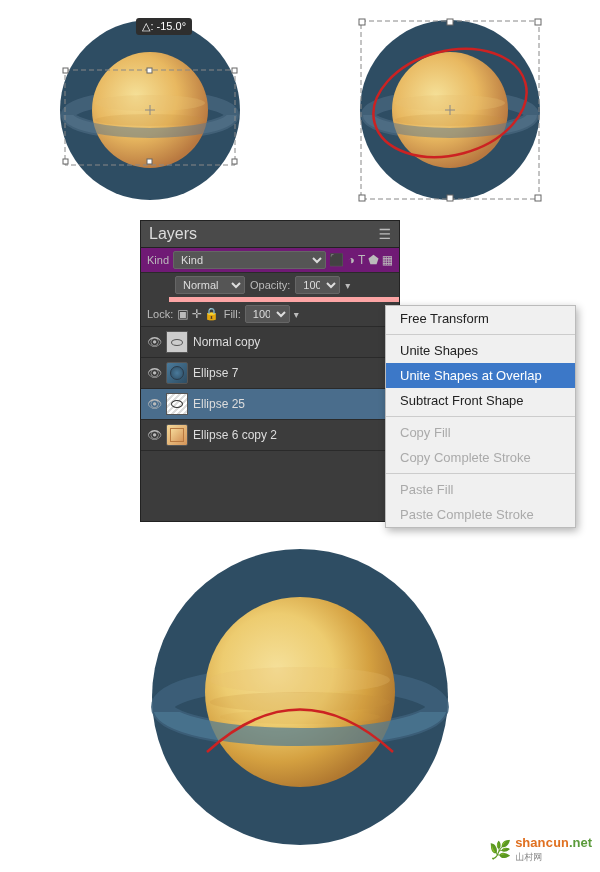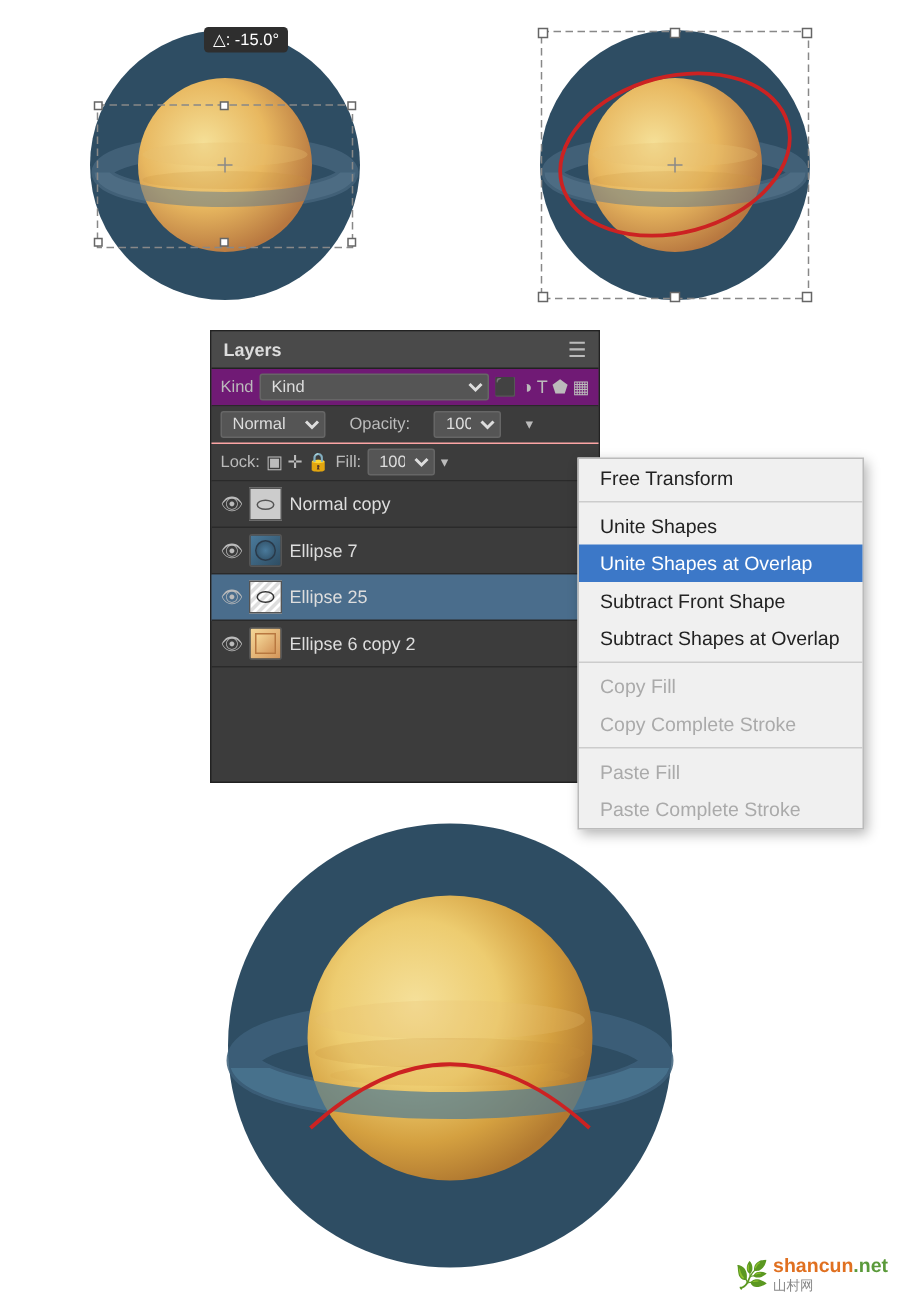--- a/index.html
+++ b/index.html
@@ -64,22 +64,22 @@
     .layers-title-bar {
       background: #4a4a4a;
       padding: 4px 8px;
       display: flex;
       align-items: center;
       justify-content: space-between;
       border-bottom: 1px solid #222;
     }
     .layers-title {
       color: #ddd;
-      font-size: 12px;
-      font-weight: bold;
+      font-size: 16px;
+      font-weight: normal;
     }
     .layers-menu-icon {
       color: #bbb;
       font-size: 14px;
       cursor: pointer;
     }
     .layers-toolbar {
       display: flex;
       align-items: center;
       padding: 3px 6px;
@@ -104,24 +104,25 @@
       display: flex;
       gap: 3px;
       color: #bbb;
       font-size: 12px;
     }
     .layers-options {
       display: flex;
       align-items: center;
       padding: 3px 6px;
       background: #3c3c3c;
-      border-bottom: 1px solid #fca5a5;
-      gap: 16px;
+      border-bottom: 5px solid #fca5a5;
+      gap: 5px;
       font-size: 11px;
       color: #bbb;
+      margin-left: 28px;
     }
     .mode-select {
       background: #555;
       color: #ddd;
       border: 1px solid #666;
       font-size: 11px;
       padding: 1px 3px;
       border-radius: 2px;
       min-width: 70px;
     }
@@ -246,21 +247,21 @@
     }
     .watermark-leaf {
       color: #5a9a3a;
       font-size: 18px;
     }
     .watermark-text {
       font-size: 13px;
       font-weight: bold;
     }
     .watermark-text .shan { color: #e07020; }
-    .watermark-text .cun { color: #e07020; }
+    .watermark-text .cun { color: #e07020; font-family: Liberation Mono, monospace; }
     .watermark-sub {
       font-size: 9px;
       color: #888;
     }
 
     
     .right-panel {
       position: relative;
     }
   </style>
@@ -421,21 +422,20 @@
       <span class="layer-name">Ellipse 6 copy 2</span>
     </div>
   </div>
 
   <div class="context-menu">
     <div class="ctx-item">Free Transform</div>
     <div class="ctx-divider"></div>
     <div class="ctx-item">Unite Shapes</div>
     <div class="ctx-item highlighted">Unite Shapes at Overlap</div>
     <div class="ctx-item">Subtract Front Shape</div>
-    <div class="ctx-item">Subtract Shapes at Overlap</div>
     <div class="ctx-divider"></div>
     <div class="ctx-item disabled">Copy Fill</div>
     <div class="ctx-item disabled">Copy Complete Stroke</div>
     <div class="ctx-divider"></div>
     <div class="ctx-item disabled">Paste Fill</div>
     <div class="ctx-item disabled">Paste Complete Stroke</div>
   </div>
 </div>
 
 <div class="bottom-row">

